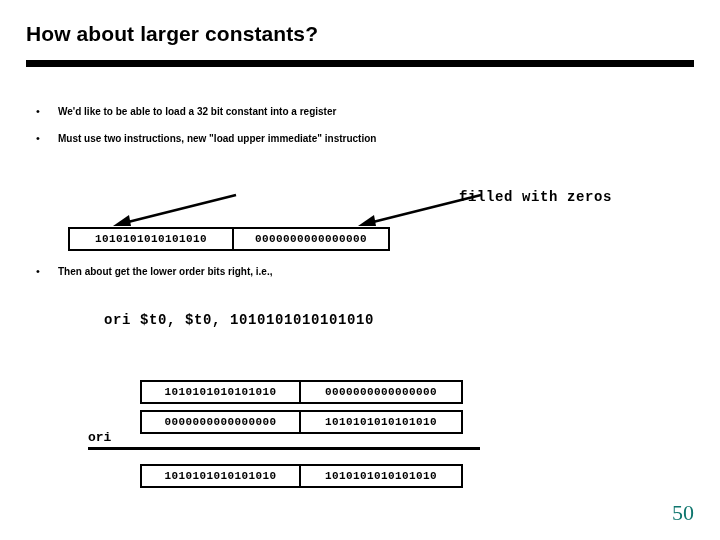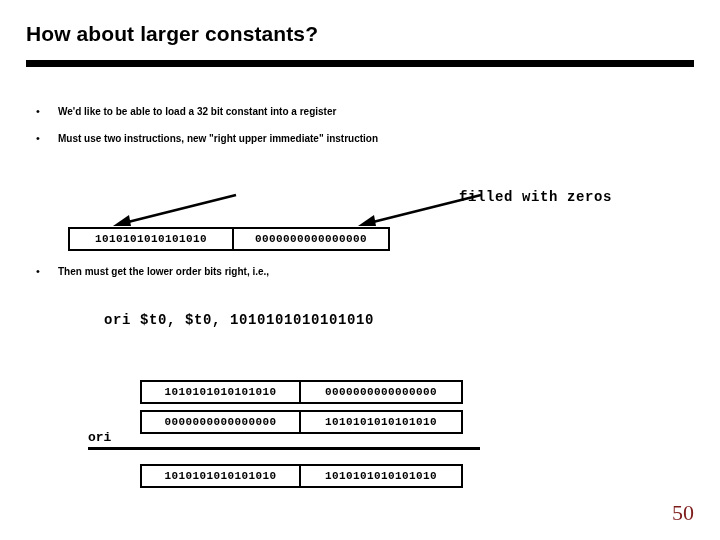--- a/index.html
+++ b/index.html
@@ -157,39 +157,39 @@
     background: #000;
   }
 
   
   #page-number {
     position: absolute;
     left: 672px;
     top: 500px;
     font-family: "Liberation Serif", serif;
     font-size: 22px;
-    color: #7f1d1d;
+    color: #0f766e;
   }
 </style>
 </head>
 <body>
 
 <div id="slide">
 
   <div id="slide-title">How about larger constants?</div>
   <div id="title-rule"></div>
 
   <div class="bullet-row" id="bullet-1">
     <span class="bullet-mark">•</span>
     <span class="bullet-text">We'd like to be able to load a 32 bit constant into a register</span>
   </div>
 
   <div class="bullet-row" id="bullet-2">
     <span class="bullet-mark">•</span>
-    <span class="bullet-text">Must use two instructions, new "right upper immediate" instruction</span>
+    <span class="bullet-text">Must use two instructions, new "load upper immediate" instruction</span>
   </div>
 
 
   <div class="code-line" id="filled-label">filled with zeros</div>
 
   <svg class="arrow-svg" id="arrow-upper" width="130" height="36" viewBox="0 0 130 36">
     <line x1="126" y1="2" x2="14" y2="30" stroke="#000" stroke-width="2.6"></line>
     <polygon points="3,33 19,22 21,33" fill="#000"></polygon>
   </svg>
 
@@ -198,21 +198,21 @@
     <polygon points="3,33 19,22 21,33" fill="#000"></polygon>
   </svg>
 
   <div class="bit-table" id="top-table">
     <div class="bit-cell cell-a">1010101010101010</div>
     <div class="bit-cell cell-b">0000000000000000</div>
   </div>
 
   <div class="bullet-row" id="bullet-3">
     <span class="bullet-mark">•</span>
-    <span class="bullet-text">Then must get the lower order bits right, i.e.,</span>
+    <span class="bullet-text">Then about get the lower order bits right, i.e.,</span>
   </div>
 
   <div class="code-line" id="ori-line">ori $t0, $t0, 1010101010101010</div>
 
   <div class="bt-row" id="bt-row-1">
     <div class="bit-cell cell-a">1010101010101010</div>
     <div class="bit-cell cell-b">0000000000000000</div>
   </div>
 
   <div class="bt-row" id="bt-row-2">

